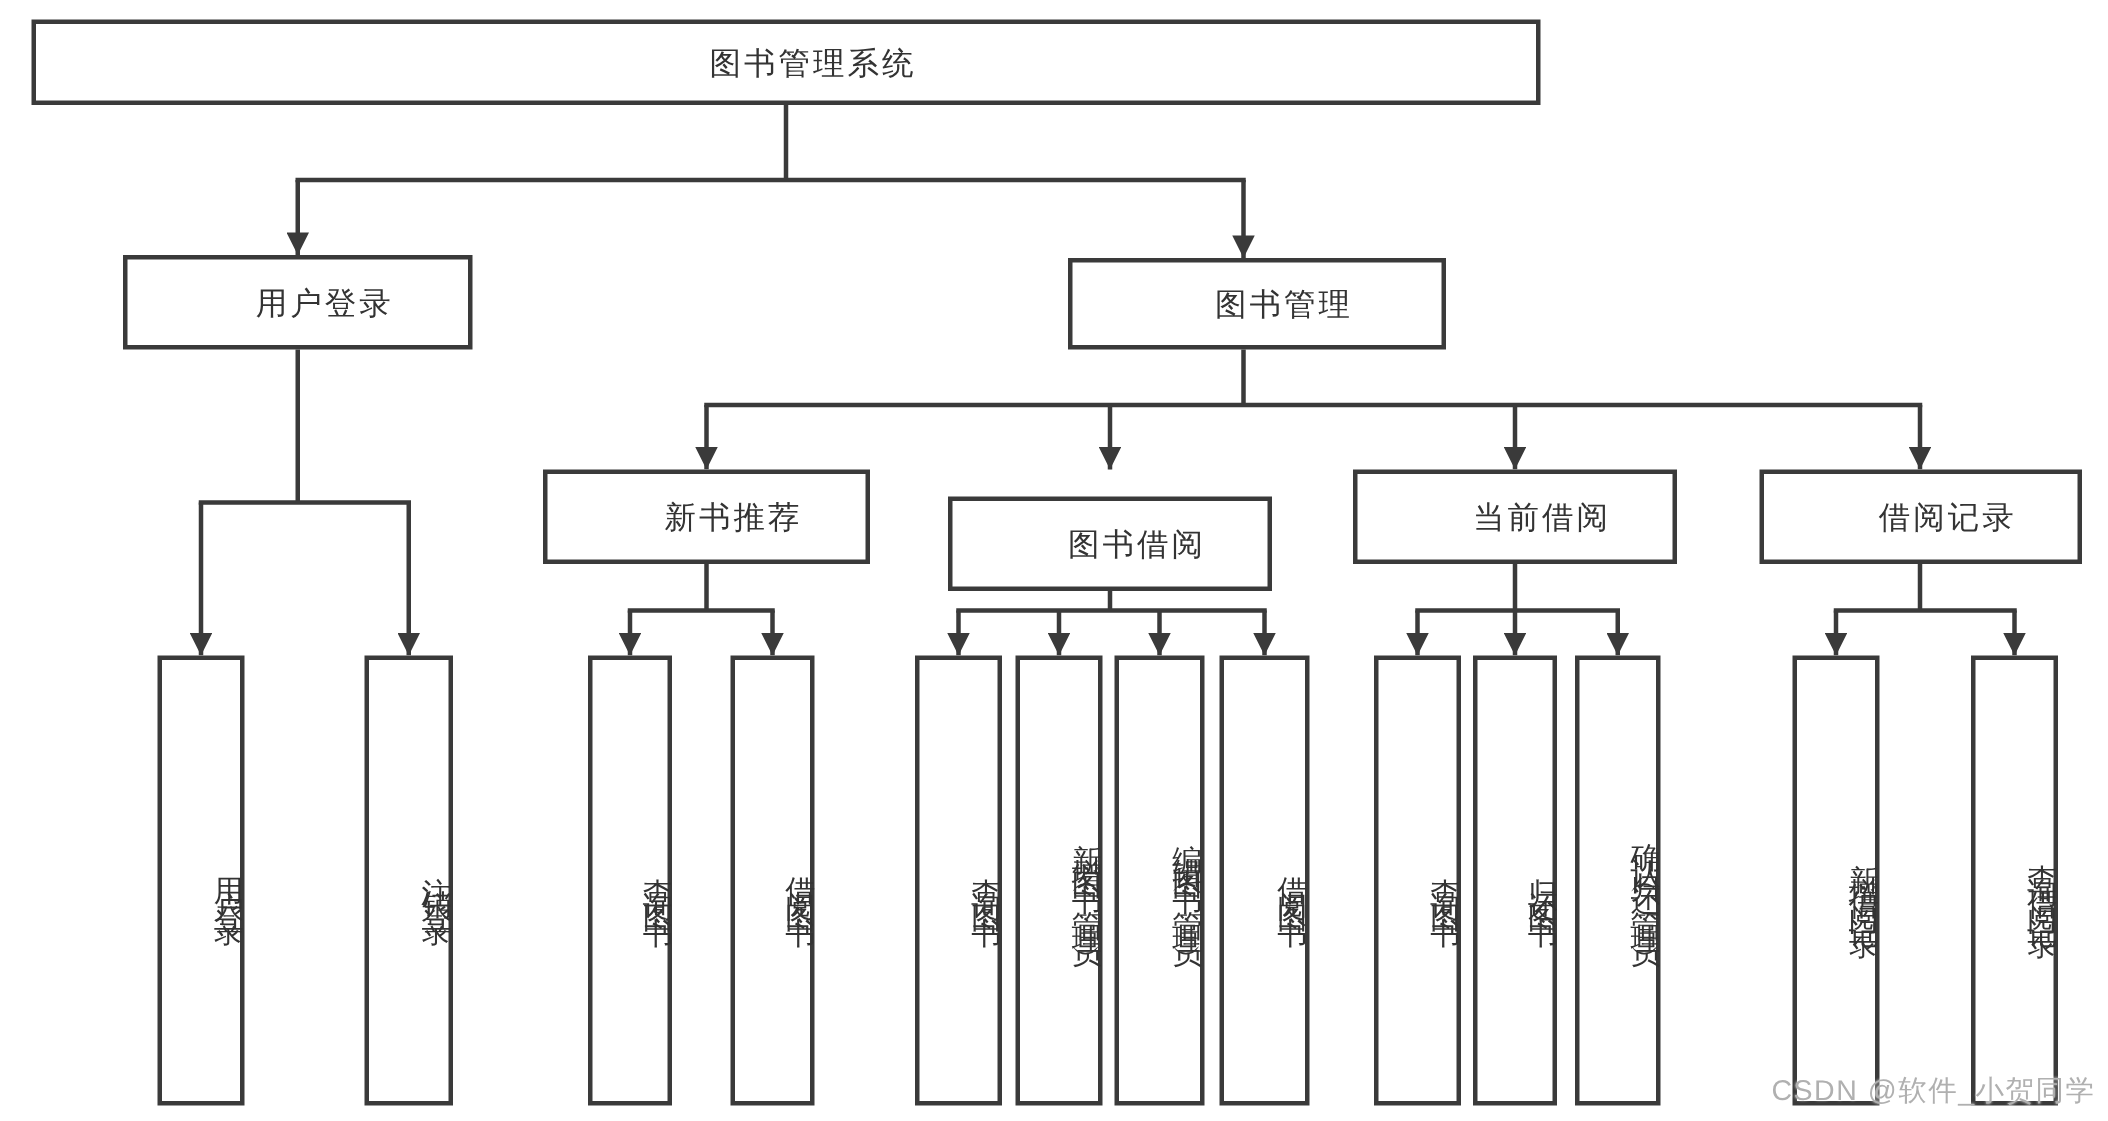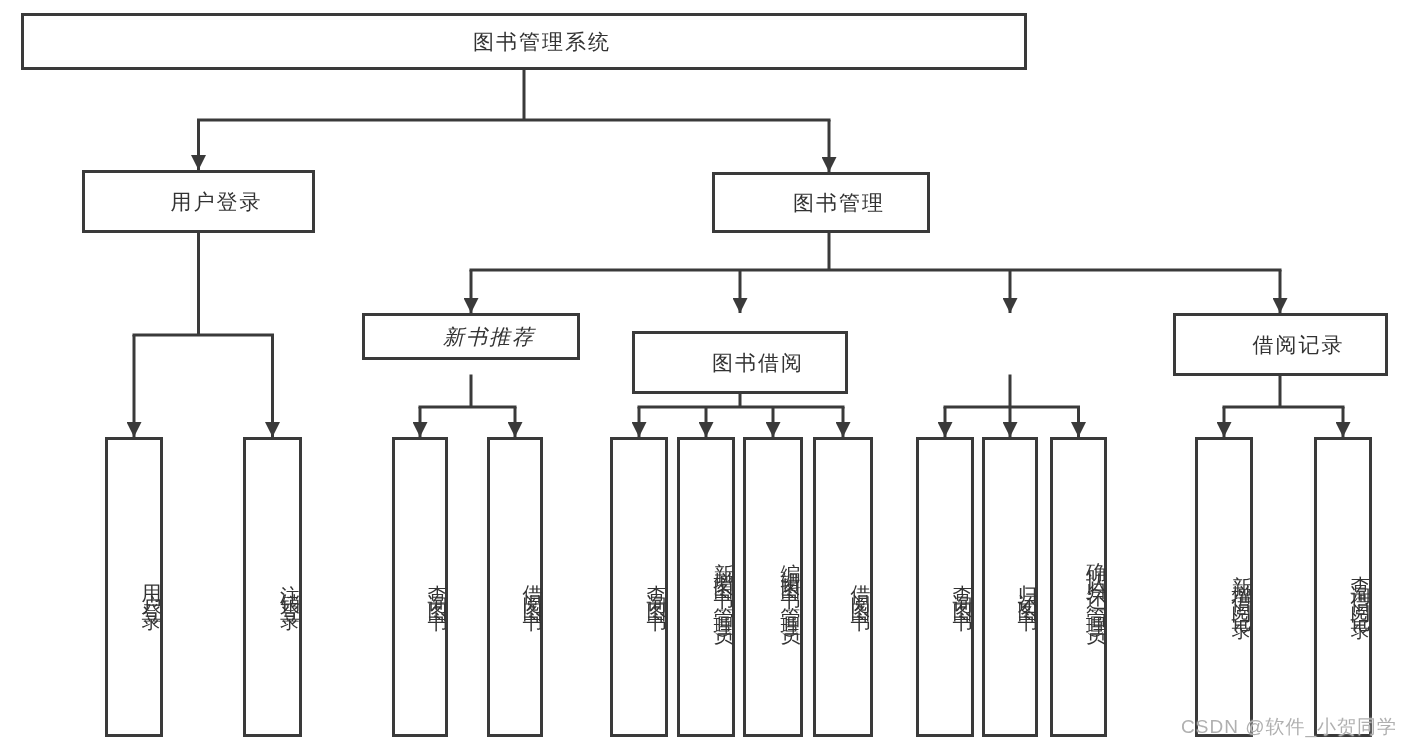--- a/index.html
+++ b/index.html
@@ -99,29 +99,32 @@
     </g>
   </svg>
 
   <div class="node hnode" style="left:21px; top:13px; width:1006px; height:57px;">
     <span class="label">图书管理系统</span>
   </div>
 
   <div class="node hnode" style="left:82px; top:170px; width:233px; height:63px;">
     <span class="label">用户登录</span>
   </div>
-  <div class="node hnode" style="left:712px; top:172px; width:218px; height:61px;">
+  <div class="node hnode" style="left:712px; top:172px; width:252px; height:61px;">
     <span class="label">图书管理</span>
   </div>
 
-  <div class="node hnode" style="left:362px; top:313px; width:218px; height:47px;font-style:italic;">
+  <div class="node hnode" style="left:362px; top:313px; width:218px; height:63px;">
     <span class="label">新书推荐</span>
   </div>
   <div class="node hnode" style="left:632px; top:331px; width:216px; height:63px;">
     <span class="label">图书借阅</span>
+  </div>
+  <div class="node hnode" style="left:902px; top:313px; width:216px; height:63px;">
+    <span class="label">当前借阅</span>
   </div>
   <div class="node hnode" style="left:1173px; top:313px; width:215px; height:63px;text-align:center;">
     <span class="label">借阅记录</span>
   </div>
 
   <div class="node vnode" style="left:105px; top:437px; width:58px; height:300px;">
     <span class="label">用户登录</span>
   </div>
   <div class="node vnode" style="left:243px; top:437px; width:59px; height:300px;">
     <span class="label">注销登录</span>

